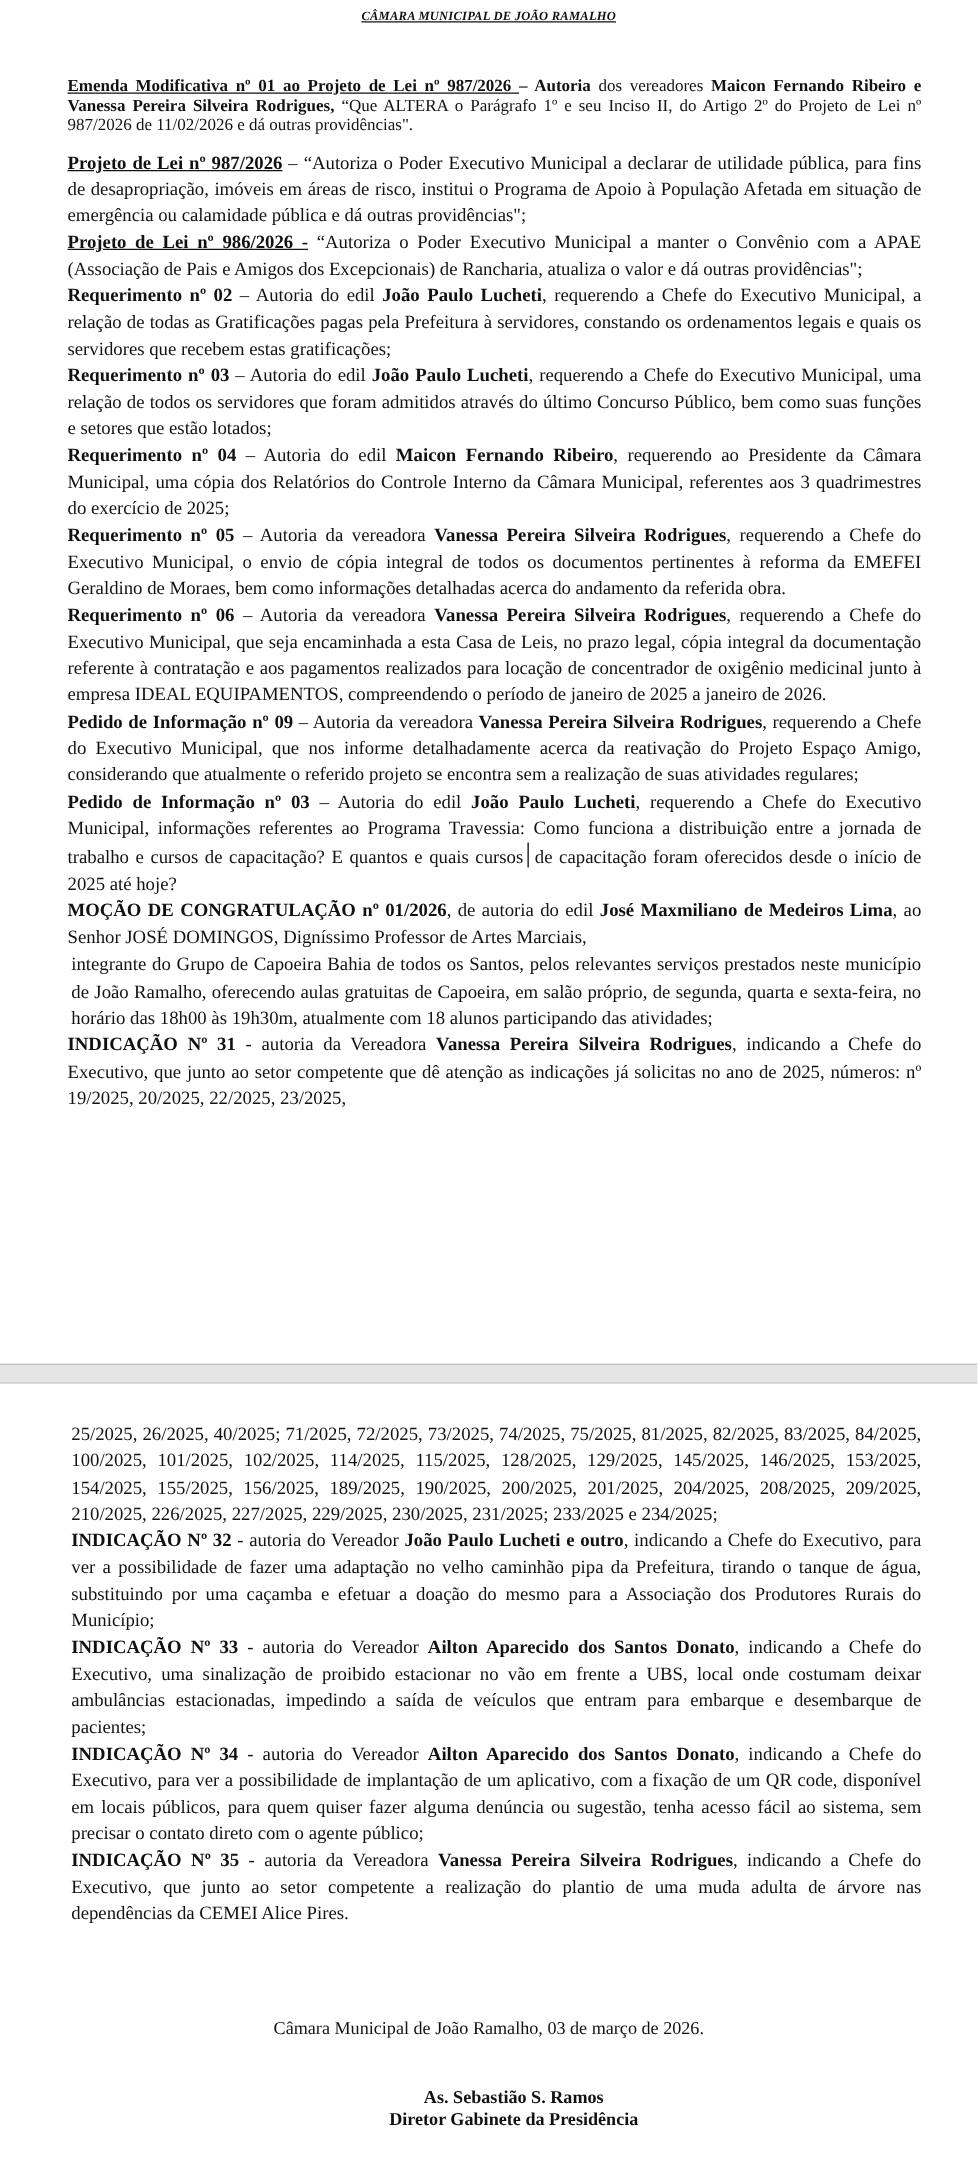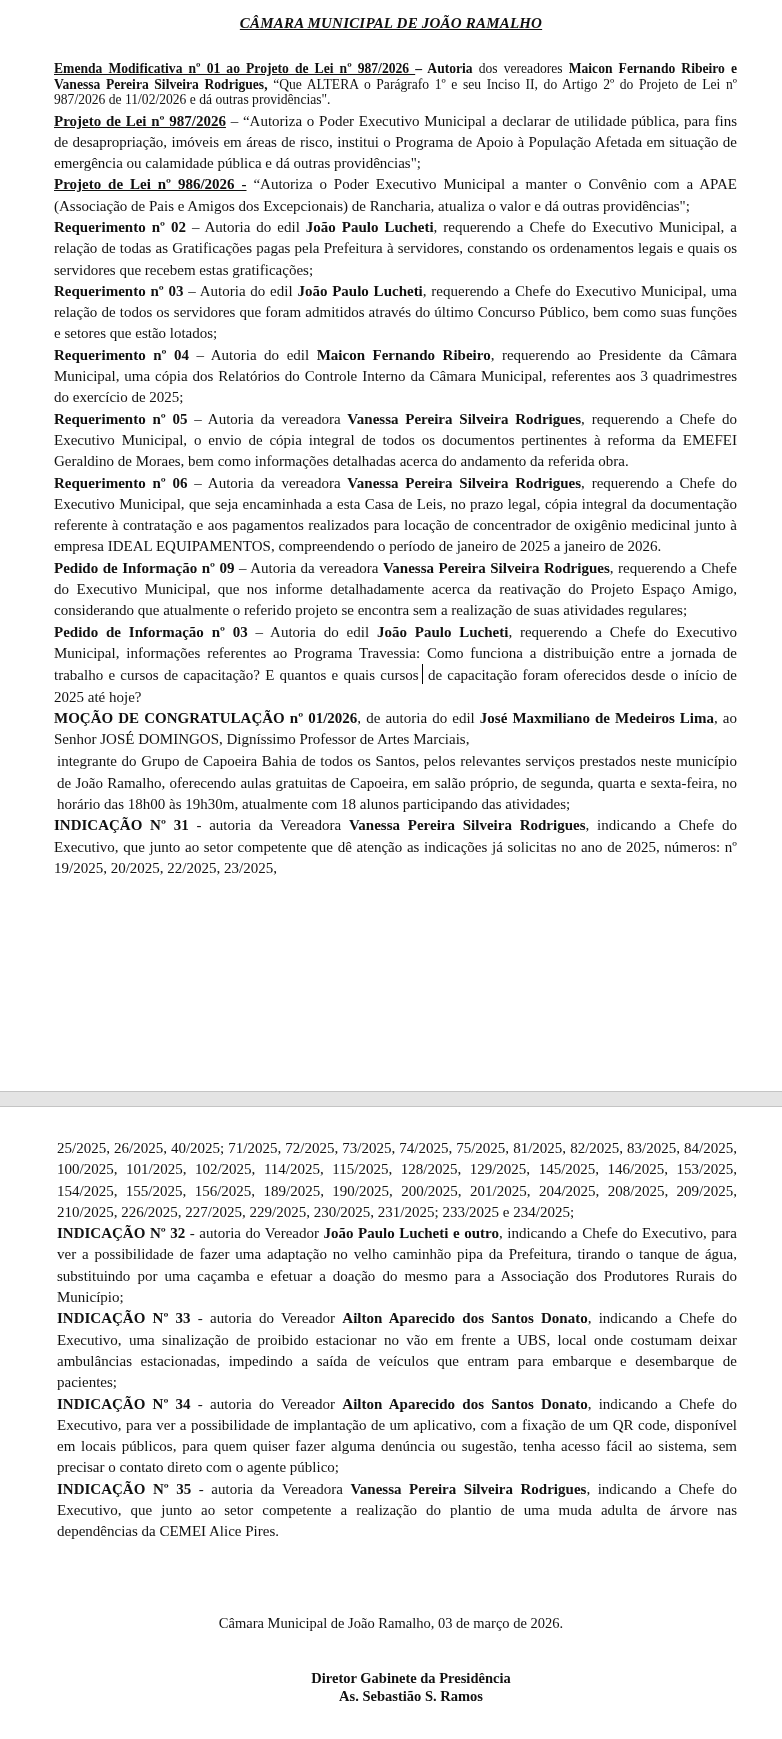--- a/index.html
+++ b/index.html
@@ -3,21 +3,21 @@
   <meta charset="utf-8">
   <style>
     * { box-sizing: border-box; margin: 0; padding: 0; }
     html, body { width: 782px; height: 1739px; background: #ffffff; overflow: hidden; }
     body { position: relative; font-family: "Liberation Serif", serif; color: #111; }
     .page { position: absolute; left: 0; width: 782px; background: #fff; }
     .page1 { top: 0; height: 1091px; }
     .page-break { position: absolute; left: 0; top: 1091px; width: 782px; height: 16px;
       background: #e4e4e4; border-top: 1px solid #c4c4c4; border-bottom: 1px solid #c4c4c4; }
     .page2 { top: 1107px; height: 632px; }
-    .header { text-align: center; font-weight: bold; font-style: italic; font-size: 15px; line-height: 17px; padding-top: 15px; }
+    .header { text-align: center; font-weight: bold; font-style: italic; font-size: 10px; line-height: 17px; padding-top: 5px; }
     .header .t1 { text-decoration: underline; letter-spacing: 0.2px; }
     .header .t2 { text-decoration: underline; font-style: normal; }
     .content { position: absolute; left: 54px; width: 683px; text-align: justify; }
     .p-small { font-size: 13.6px; line-height: 15.5px; }
     .p { font-size: 15px; line-height: 21.3px; }
     .b { font-weight: bold; }
     .u { text-decoration: underline; }
     .caret { display: inline-block; width: 1px; height: 20px; background: #000; vertical-align: -4px; margin-left: 3px; }
     .indent-block { padding-left: 3px; }
     .closing { position: absolute; left: 0; width: 782px; text-align: center; font-size: 14.5px; }
@@ -26,21 +26,21 @@
 </head>
 <body>
 
 <div class="page page1">
   <div class="header">
     <div class="t1">CÂMARA MUNICIPAL DE JOÃO RAMALHO</div>
   </div>
 
   <div class="content" style="top:61px;">
 
-    <p class="p-small" style="margin-bottom:3px;">
+    <p class="p-small" style="margin-bottom:13px;">
       <span class="b u">Emenda Modificativa nº 01 ao Projeto de Lei nº 987/2026 </span><span class="b">– </span><span class="b">Autoria</span><span> dos vereadores </span><span class="b">Maicon Fernando Ribeiro e Vanessa Pereira Silveira Rodrigues,</span><span> “Que ALTERA o Parágrafo 1º e seu Inciso II, do Artigo 2º do Projeto de Lei nº 987/2026 de 11/02/2026 e dá outras providências".</span>
     </p>
 
     <p class="p">
       <span class="b u">Projeto de Lei nº 987/2026</span><span> – “Autoriza o Poder Executivo Municipal a declarar de utilidade pública, para fins de desapropriação, imóveis em áreas de risco, institui o Programa de Apoio à População Afetada em situação de emergência ou calamidade pública e dá outras providências";</span>
     </p>
 
     <p class="p">
       <span class="b u">Projeto de Lei nº 986/2026 -</span><span> “Autoriza o Poder Executivo Municipal a manter o Convênio com a APAE (Associação de Pais e Amigos dos Excepcionais) de Rancharia, atualiza o valor e dá outras providências";</span>
     </p>
@@ -97,16 +97,16 @@
       <span class="b">INDICAÇÃO Nº 34</span><span> - autoria do Vereador </span><span class="b">Ailton Aparecido dos Santos Donato</span><span>, indicando a Chefe do Executivo, para ver a possibilidade de implantação de um aplicativo, com a fixação de um QR code, disponível em locais públicos, para quem quiser fazer alguma denúncia ou sugestão, tenha acesso fácil ao sistema, sem precisar o contato direto com o agente público;</span>
     </p>
     <p class="p indent-block">
       <span class="b">INDICAÇÃO Nº 35</span><span> - autoria da Vereadora </span><span class="b">Vanessa Pereira Silveira Rodrigues</span><span>, indicando a Chefe do Executivo, que junto ao setor competente a realização do plantio de uma muda adulta de árvore nas dependências da CEMEI Alice Pires.</span>
     </p>
   </div>
 
   <div class="closing" style="top:508px; ">Câmara Municipal de João Ramalho, 03 de março de 2026.</div>
 
   <div class="sig" style="top:562px; padding-left:40px;">
+    <div>As. Sebastião S. Ramos</div>
     <div>Diretor Gabinete da Presidência</div>
-    <div>As. Sebastião S. Ramos</div>
   </div>
 </div>
 
 </body></html>

